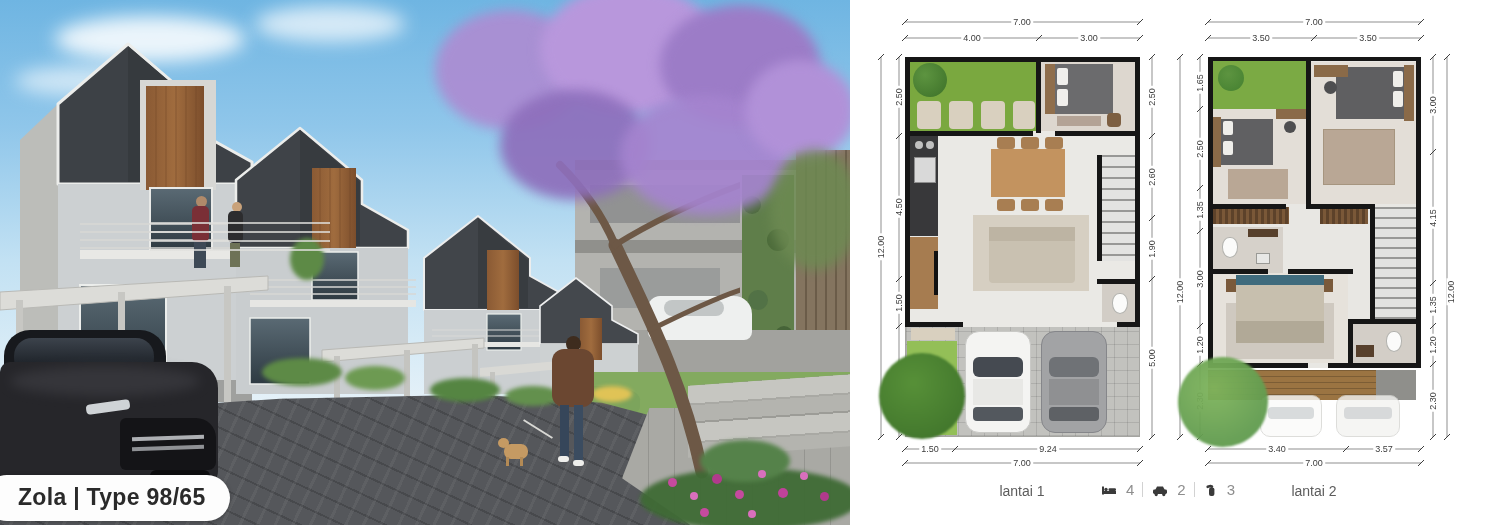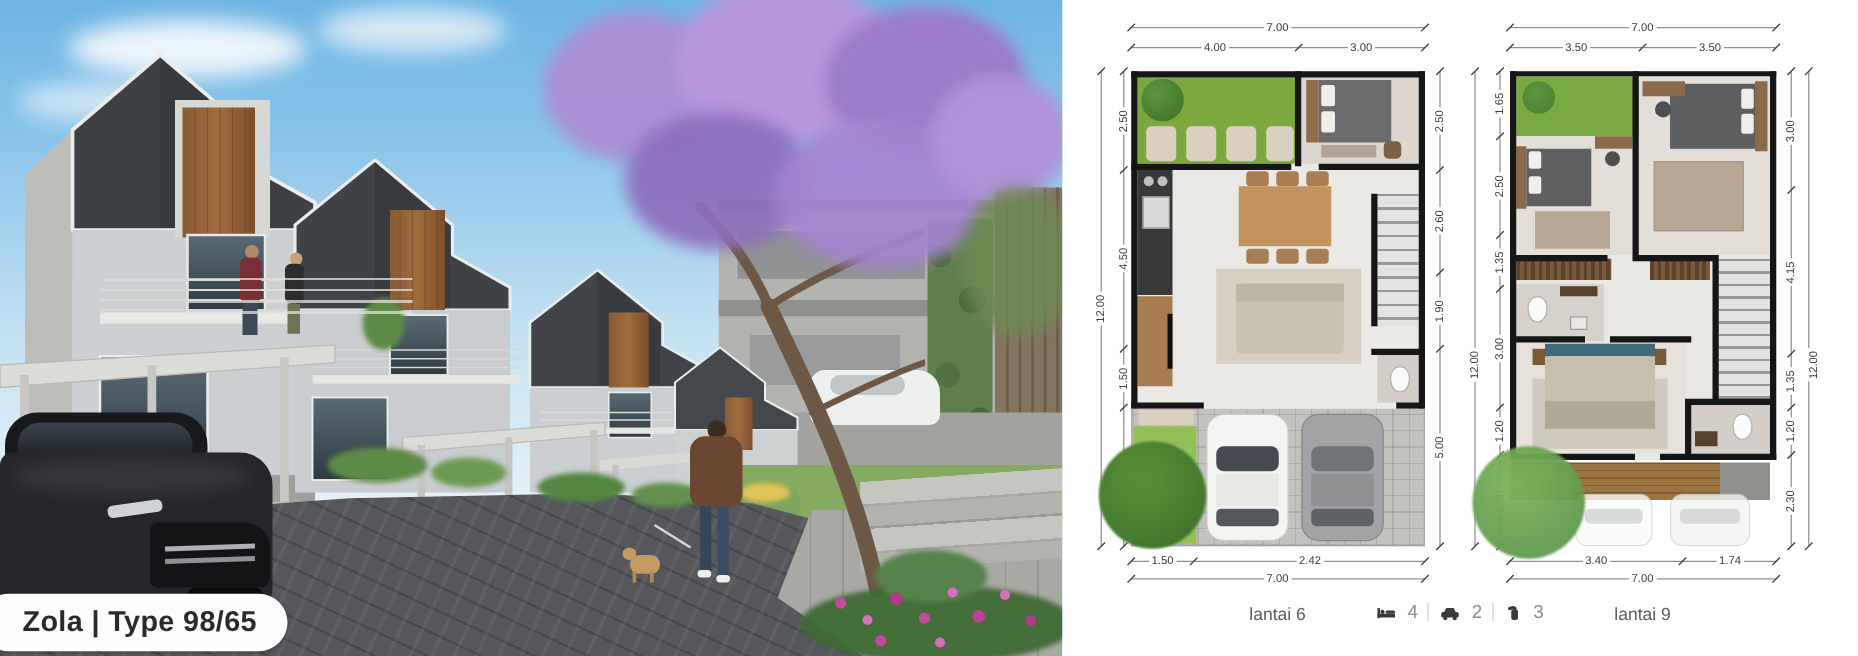--- a/index.html
+++ b/index.html
@@ -257,21 +257,21 @@
       <span class="dlv" style="left:-24px;top:190px">12.00</span>
       <span class="dlv" style="left:-6px;top:40px">2.50</span>
       <span class="dlv" style="left:-6px;top:150px">4.50</span>
       <span class="dlv" style="left:-6px;top:246px">1.50</span>
       <span class="dlv" style="left:247px;top:40px">2.50</span>
       <span class="dlv" style="left:247px;top:120px">2.60</span>
       <span class="dlv" style="left:247px;top:192px">1.90</span>
       <span class="dlv" style="left:247px;top:301px">5.00</span>
       <span class="dlv" style="left:275px;top:235px">12.00</span>
       <span class="dl" style="left:25px;top:392px">1.50</span>
-      <span class="dl" style="left:143px;top:392px">2.42</span>
+      <span class="dl" style="left:143px;top:392px">9.24</span>
       <span class="dl" style="left:117px;top:406px">7.00</span>
 
       <div class="pbody" style="width:235px;height:380px">
         <div class="abs" style="left:0;top:0;width:235px;height:270px;background:#eae9e5"></div>
         <div class="abs" style="left:5px;top:5px;width:126px;height:69px;background:#7aa83f"></div>
         <div class="abs" style="left:8px;top:6px;width:34px;height:34px;border-radius:50%;background:radial-gradient(circle at 35% 35%,#5d9440,#3c7028)"></div>
         <div class="abs" style="left:12px;top:44px;width:24px;height:28px;background:#d9d0bf;border-radius:4px"></div>
         <div class="abs" style="left:44px;top:44px;width:24px;height:28px;background:#d9d0bf;border-radius:4px"></div>
         <div class="abs" style="left:76px;top:44px;width:24px;height:28px;background:#d9d0bf;border-radius:4px"></div>
         <div class="abs" style="left:108px;top:44px;width:22px;height:28px;background:#d9d0bf;border-radius:4px"></div>
@@ -353,21 +353,21 @@
       <span class="dlv" style="left:-8px;top:222px">3.00</span>
       <span class="dlv" style="left:-8px;top:288px">1.20</span>
       <span class="dlv" style="left:-8px;top:344px">2.30</span>
       <span class="dlv" style="left:225px;top:48px">3.00</span>
       <span class="dlv" style="left:225px;top:161px">4.15</span>
       <span class="dlv" style="left:225px;top:248px">1.35</span>
       <span class="dlv" style="left:225px;top:288px">1.20</span>
       <span class="dlv" style="left:225px;top:344px">2.30</span>
       <span class="dlv" style="left:243px;top:235px">12.00</span>
       <span class="dl" style="left:69px;top:392px">3.40</span>
-      <span class="dl" style="left:176px;top:392px">1.74</span>
+      <span class="dl" style="left:176px;top:392px">3.57</span>
       <span class="dl" style="left:106px;top:406px">7.00</span>
 
       <div class="pbody" style="width:213px;height:380px">
         <div class="abs" style="left:0;top:0;width:213px;height:311px;background:#e8e7e3"></div>
         <div class="abs" style="left:5px;top:4px;width:98px;height:48px;background:#7baa44"></div>
         <div class="abs" style="left:10px;top:8px;width:26px;height:26px;border-radius:50%;background:radial-gradient(circle at 40% 35%,#5d9440,#448030)"></div>
         <div class="abs" style="left:103px;top:5px;width:105px;height:142px;background:#e3ded7"></div>
         <div class="abs" style="left:128px;top:10px;width:74px;height:52px;background:#5f5f61"></div>
         <div class="abs" style="left:196px;top:8px;width:10px;height:56px;background:#8a6a48"></div>
         <div class="abs" style="left:185px;top:14px;width:10px;height:16px;background:#efeeea;border-radius:2px"></div>
@@ -416,22 +416,22 @@
         <div class="abs deck" style="left:0;top:313px;width:168px;height:30px"></div>
         <div class="abs" style="left:168px;top:313px;width:40px;height:30px;background:#8f8f8b"></div>
         <div class="abs" style="left:52px;top:338px;width:62px;height:42px;background:#fbfbfa;border:1px solid #d5d5d2;border-radius:10px;opacity:.8;box-sizing:border-box"></div>
         <div class="abs" style="left:60px;top:350px;width:46px;height:12px;background:#d0d3d4;border-radius:4px;opacity:.8"></div>
         <div class="abs" style="left:128px;top:338px;width:64px;height:42px;background:#f3f3f1;border:1px solid #d5d5d2;border-radius:10px;opacity:.8;box-sizing:border-box"></div>
         <div class="abs" style="left:136px;top:350px;width:48px;height:12px;background:#cfd2d3;border-radius:4px;opacity:.8"></div>
       </div>
       <div class="abs" style="left:-30px;top:300px;width:90px;height:90px;border-radius:50%;filter:blur(1px);z-index:7;opacity:.95;background:radial-gradient(circle at 40% 35%,#7fb45c,#55924a)"></div>
     </div>
 
-    <div class="plan-label" style="left:172px;top:483px">lantai 6</div>
-    <div class="plan-label" style="left:464px;top:483px">lantai 9</div>
+    <div class="plan-label" style="left:172px;top:483px">lantai 1</div>
+    <div class="plan-label" style="left:464px;top:483px">lantai 2</div>
 
     <div class="stats" style="left:250px;top:481px">
       <svg width="18" height="16" viewBox="0 0 16 16" fill="#3a3a3a">
         <rect x="1" y="4.5" width="2" height="8"></rect>
           <rect x="1" y="9" width="14" height="3"></rect>
         <circle cx="5" cy="7.5" r="1.7"></circle>
           <rect x="7.5" y="6.3" width="7.5" height="2.7" rx="1.2"></rect>
       </svg>
       <span>4</span>
       <span class="sep"></span>

